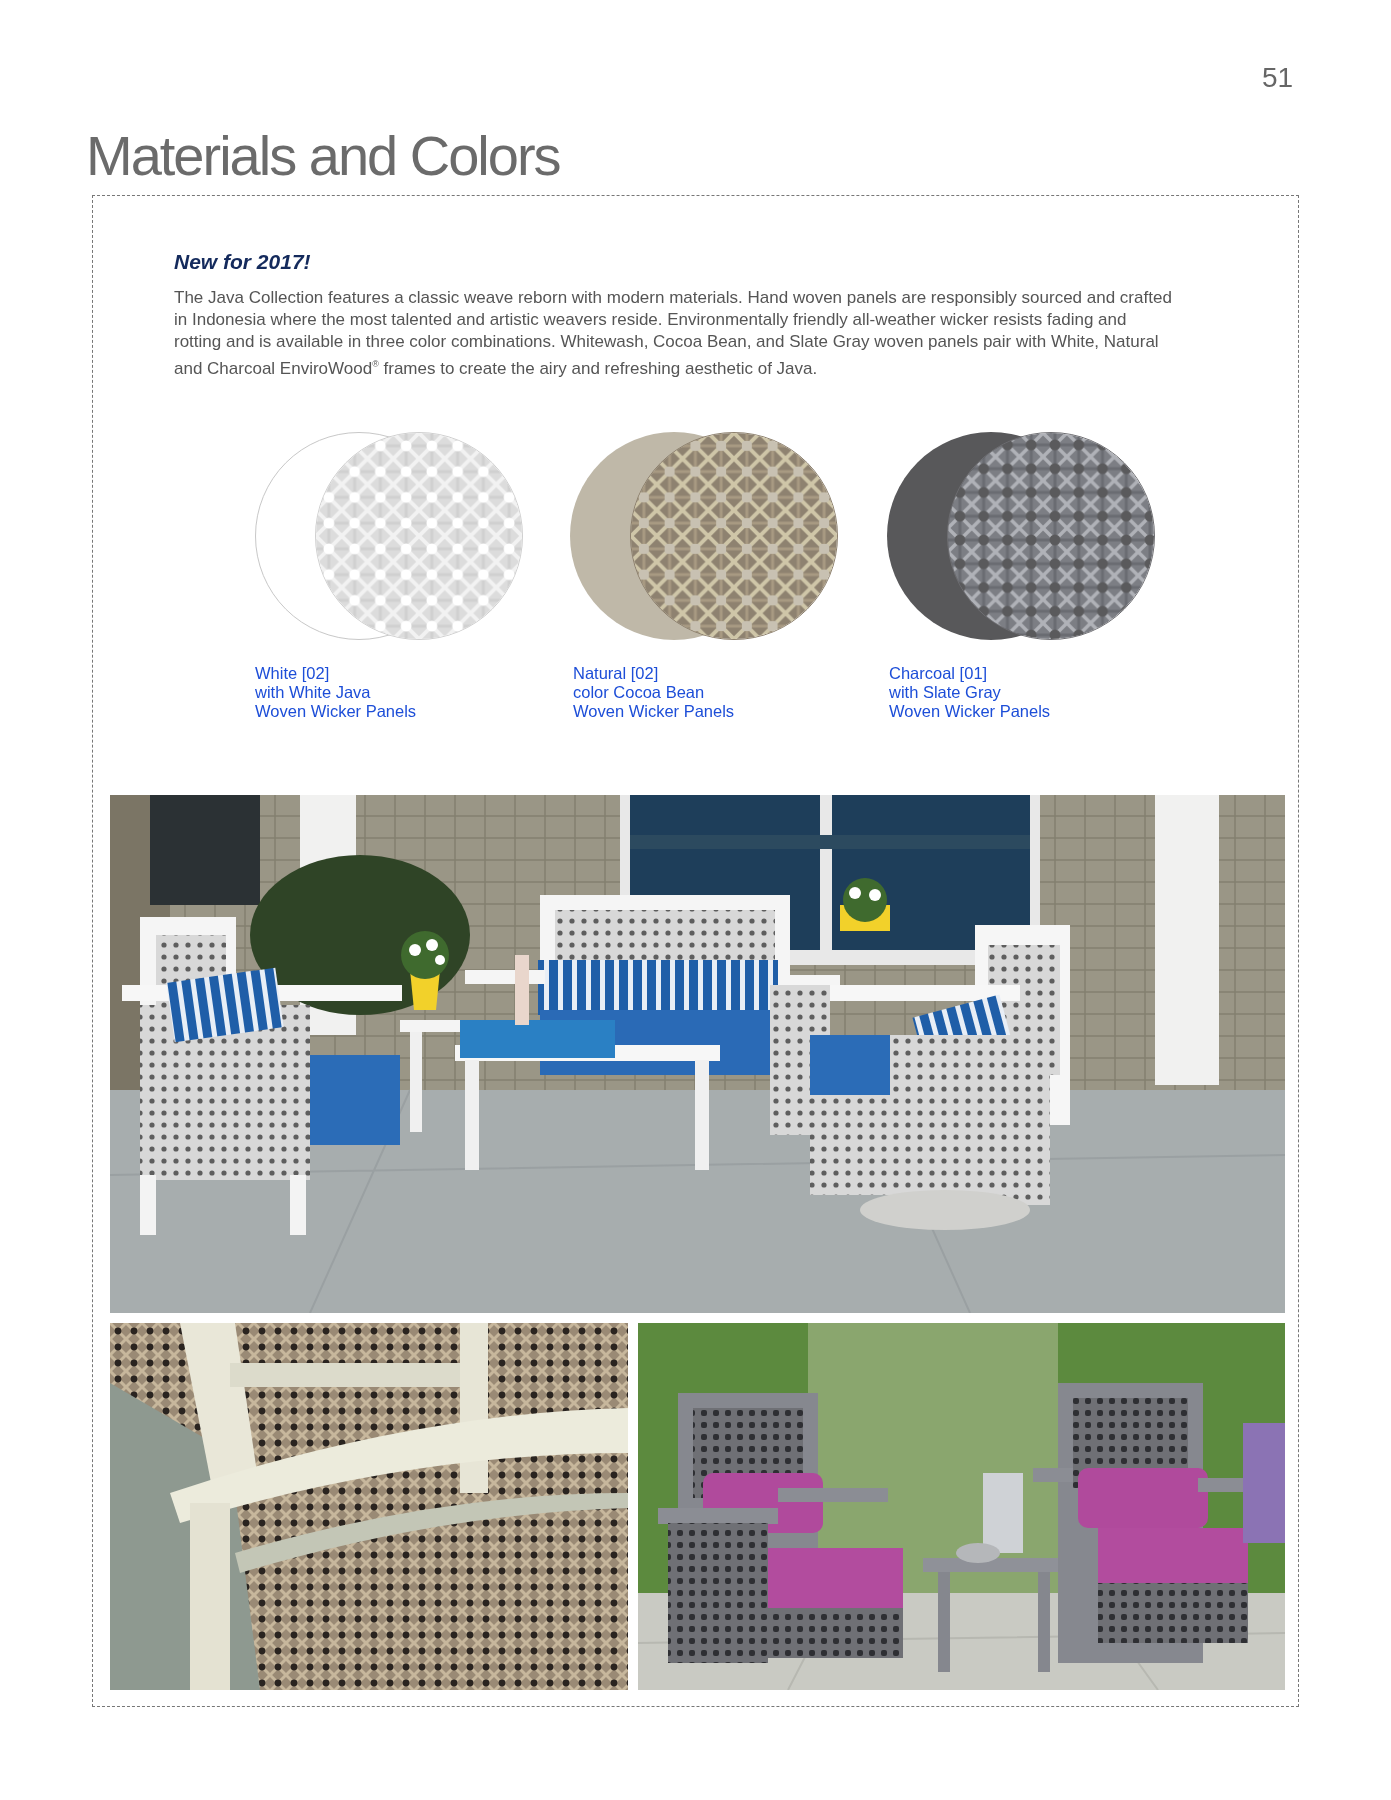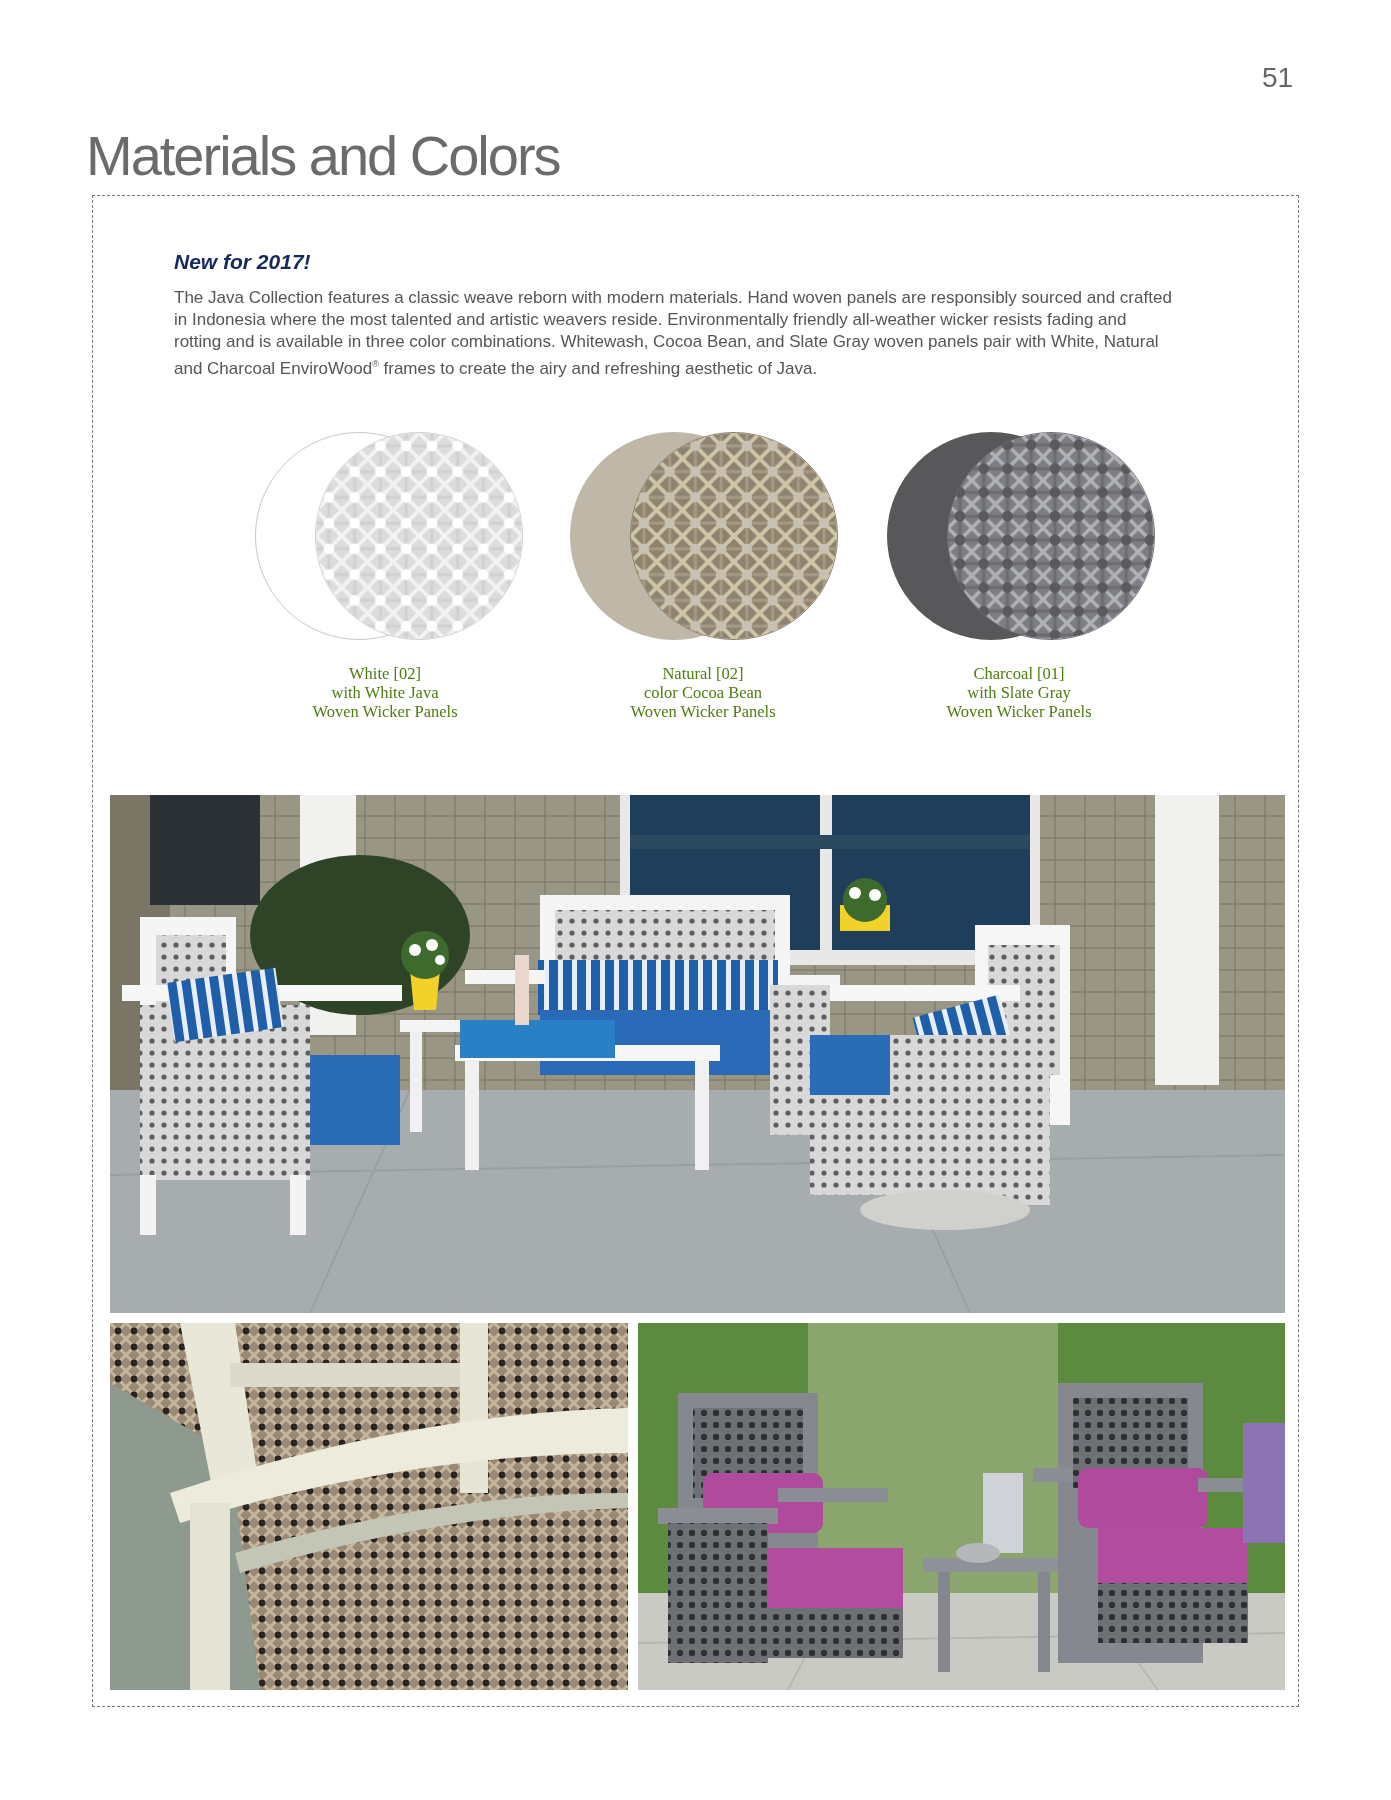--- a/index.html
+++ b/index.html
@@ -7,21 +7,21 @@
   .page-number { position: absolute; left: 1262px; top: 62px; font-size: 28px; color: #666; font-family: "Liberation Sans", sans-serif; font-weight: 300; }
   .page-title { position: absolute; left: 86px; top: 96px; font-size: 56px; color: #6b6b6b; font-weight: 300; letter-spacing: -2px; font-family: "Liberation Sans", sans-serif; margin-top: 27px; -webkit-text-stroke: 0; }
   .frame { position: absolute; left: 92px; top: 195px; width: 1207px; height: 1512px; border: 1.5px dashed #777; box-sizing: border-box; }
   .intro-heading { position: absolute; left: 174px; top: 250px; font-size: 21px; font-weight: bold; font-style: italic; color: #142a5c; font-family: "Liberation Sans", sans-serif; }
   .intro-text { position: absolute; left: 174px; top: 287px; width: 1000px; font-size: 17px; line-height: 22px; color: #555; font-family: "Liberation Sans", sans-serif; }
   .intro-text sup { font-size: 9px; }
   .swatch { position: absolute; top: 432px; width: 280px; height: 212px; }
   .swatch .back { position: absolute; left: 0; top: 0; width: 208px; height: 208px; border-radius: 50%; box-sizing: border-box; }
   .swatch .front { position: absolute; left: 60px; top: 0; width: 208px; height: 208px; border-radius: 50%; overflow: hidden; box-sizing: border-box; }
   .swatch .front svg { width: 100%; height: 100%; display: block; }
-  .caption { position: absolute; top: 664px; width: 260px; text-align: center; font-size: 16.5px; line-height: 19px; color: #4d7c0f; font-family: Liberation Serif, serif; }
+  .caption { position: absolute; top: 664px; width: 260px; font-size: 16.5px; line-height: 19px; color: #1d4ed8; font-family: Liberation Sans, sans-serif; }
   .photo { position: absolute; overflow: hidden; }
   .photo svg { width: 100%; height: 100%; display: block; }
 </style>
 </head>
 <body>
 
 <div class="page-number">51</div>
 <div class="page-title">Materials and Colors</div>
 
 <div class="frame"></div>

